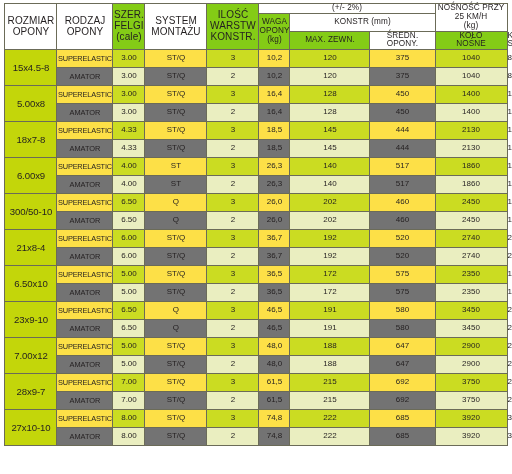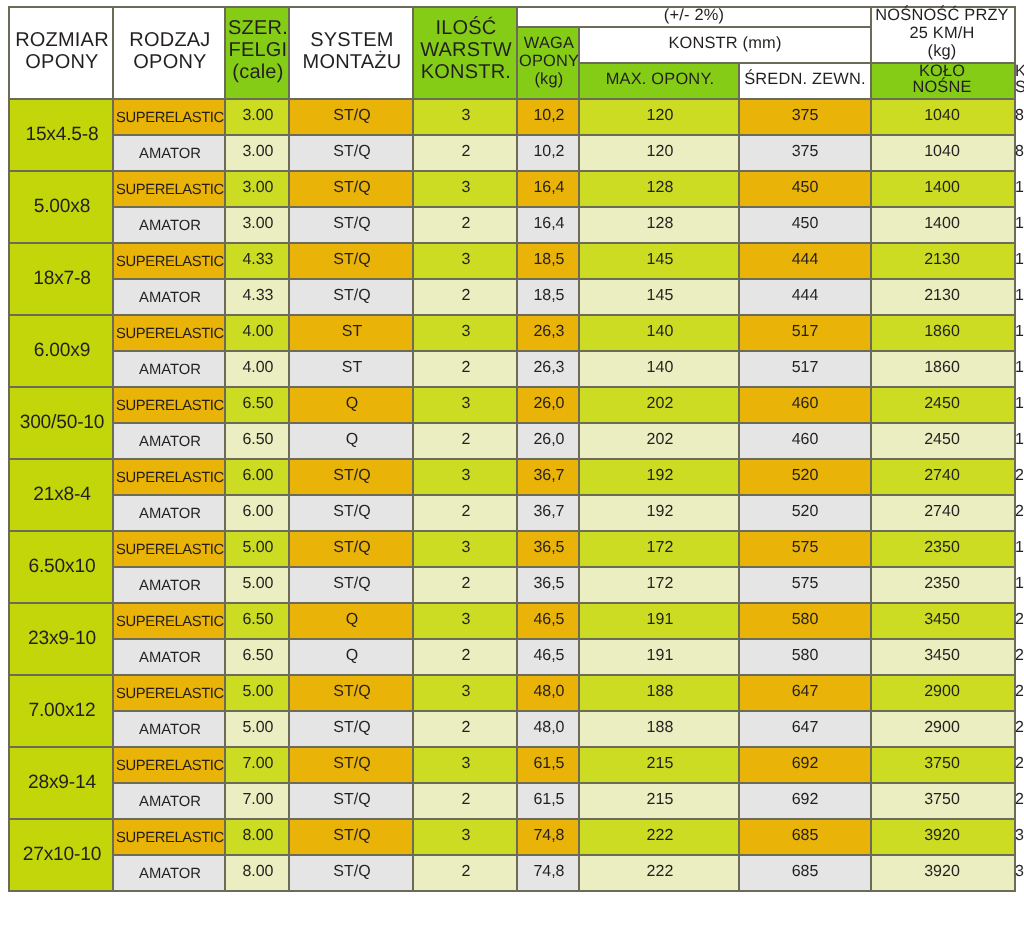--- a/index.html
+++ b/index.html
@@ -45,24 +45,24 @@
     font-size: 8px;
     height: 17px;
   }
   td.c-size {
     background: #c3d60a;
     font-size: 9.6px;
     font-weight: bold;
     letter-spacing: -0.1px;
   }
   
-  .se-a { background: #eab308; }
+  .se-a { background: #fde047; }
   .se-b { background: #cbdc22; }
   
-  .am-w { background: #e5e5e5; margin-top: 12px; }
+  .am-w { background: #737373; margin-top: 12px; }
   .am-p { background: #eaeec0; }
 
   td.c-kind { font-size: 7.4px; }
   td.c-kind.se-a, td.c-kind.se-b { letter-spacing: -0.2px; }
 </style>
 </head>
 <body>
 
 <table id="tire-table">
   <colgroup>
@@ -85,22 +85,22 @@
       <td rowspan="3" class="hd-white h-big">SYSTEM<br>MONTAŻU</td>
       <td rowspan="3" class="hd-pale h-big">ILOŚĆ<br>WARSTW<br>KONSTR.</td>
       <td colspan="3" class="hd-white">(+/- 2%)</td>
       <td colspan="2" rowspan="2" class="hd-white">NOŚNOŚĆ PRZY 25 KM/H<br>(kg)</td>
     </tr>
     <tr>
       <td rowspan="2" class="hd-pale">WAGA<br>OPONY<br>(kg)</td>
       <td colspan="2" class="hd-white">KONSTR (mm)</td>
     </tr>
     <tr>
-      <td class="hd-pale">MAX. OPONY.</td>
-      <td class="hd-white">ŚREDN. ZEWN.</td>
+      <td class="hd-pale">MAX. ZEWN.</td>
+      <td class="hd-white">ŚREDN. OPONY.</td>
       <td class="hd-pale">KOŁO<br>NOŚNE</td>
       <td class="hd-white">KOŁO<br>SKRĘTNE</td>
     </tr>
   </thead>
 
   <tbody id="tire-body">
       <tr>
         <td rowspan="2" class="c-size">15x4.5-8</td>
         <td class="c-kind se-a">SUPERELASTIC</td>
         <td class="se-b">3.00</td>
@@ -301,21 +301,21 @@
         <td class="am-p">5.00</td>
         <td class="am-w">ST/Q</td>
         <td class="am-p">2</td>
         <td class="am-w">48,0</td>
         <td class="am-p">188</td>
         <td class="am-w">647</td>
         <td class="am-p">2900</td>
         <td class="am-w">2220</td>
       </tr>
       <tr>
-        <td rowspan="2" class="c-size">28x9-14</td>
+        <td rowspan="2" class="c-size">28x9-7</td>
         <td class="c-kind se-a">SUPERELASTIC</td>
         <td class="se-b">7.00</td>
         <td class="se-a">ST/Q</td>
         <td class="se-b">3</td>
         <td class="se-a">61,5</td>
         <td class="se-b">215</td>
         <td class="se-a">692</td>
         <td class="se-b">3750</td>
         <td class="se-a">2880</td>
       </tr>

